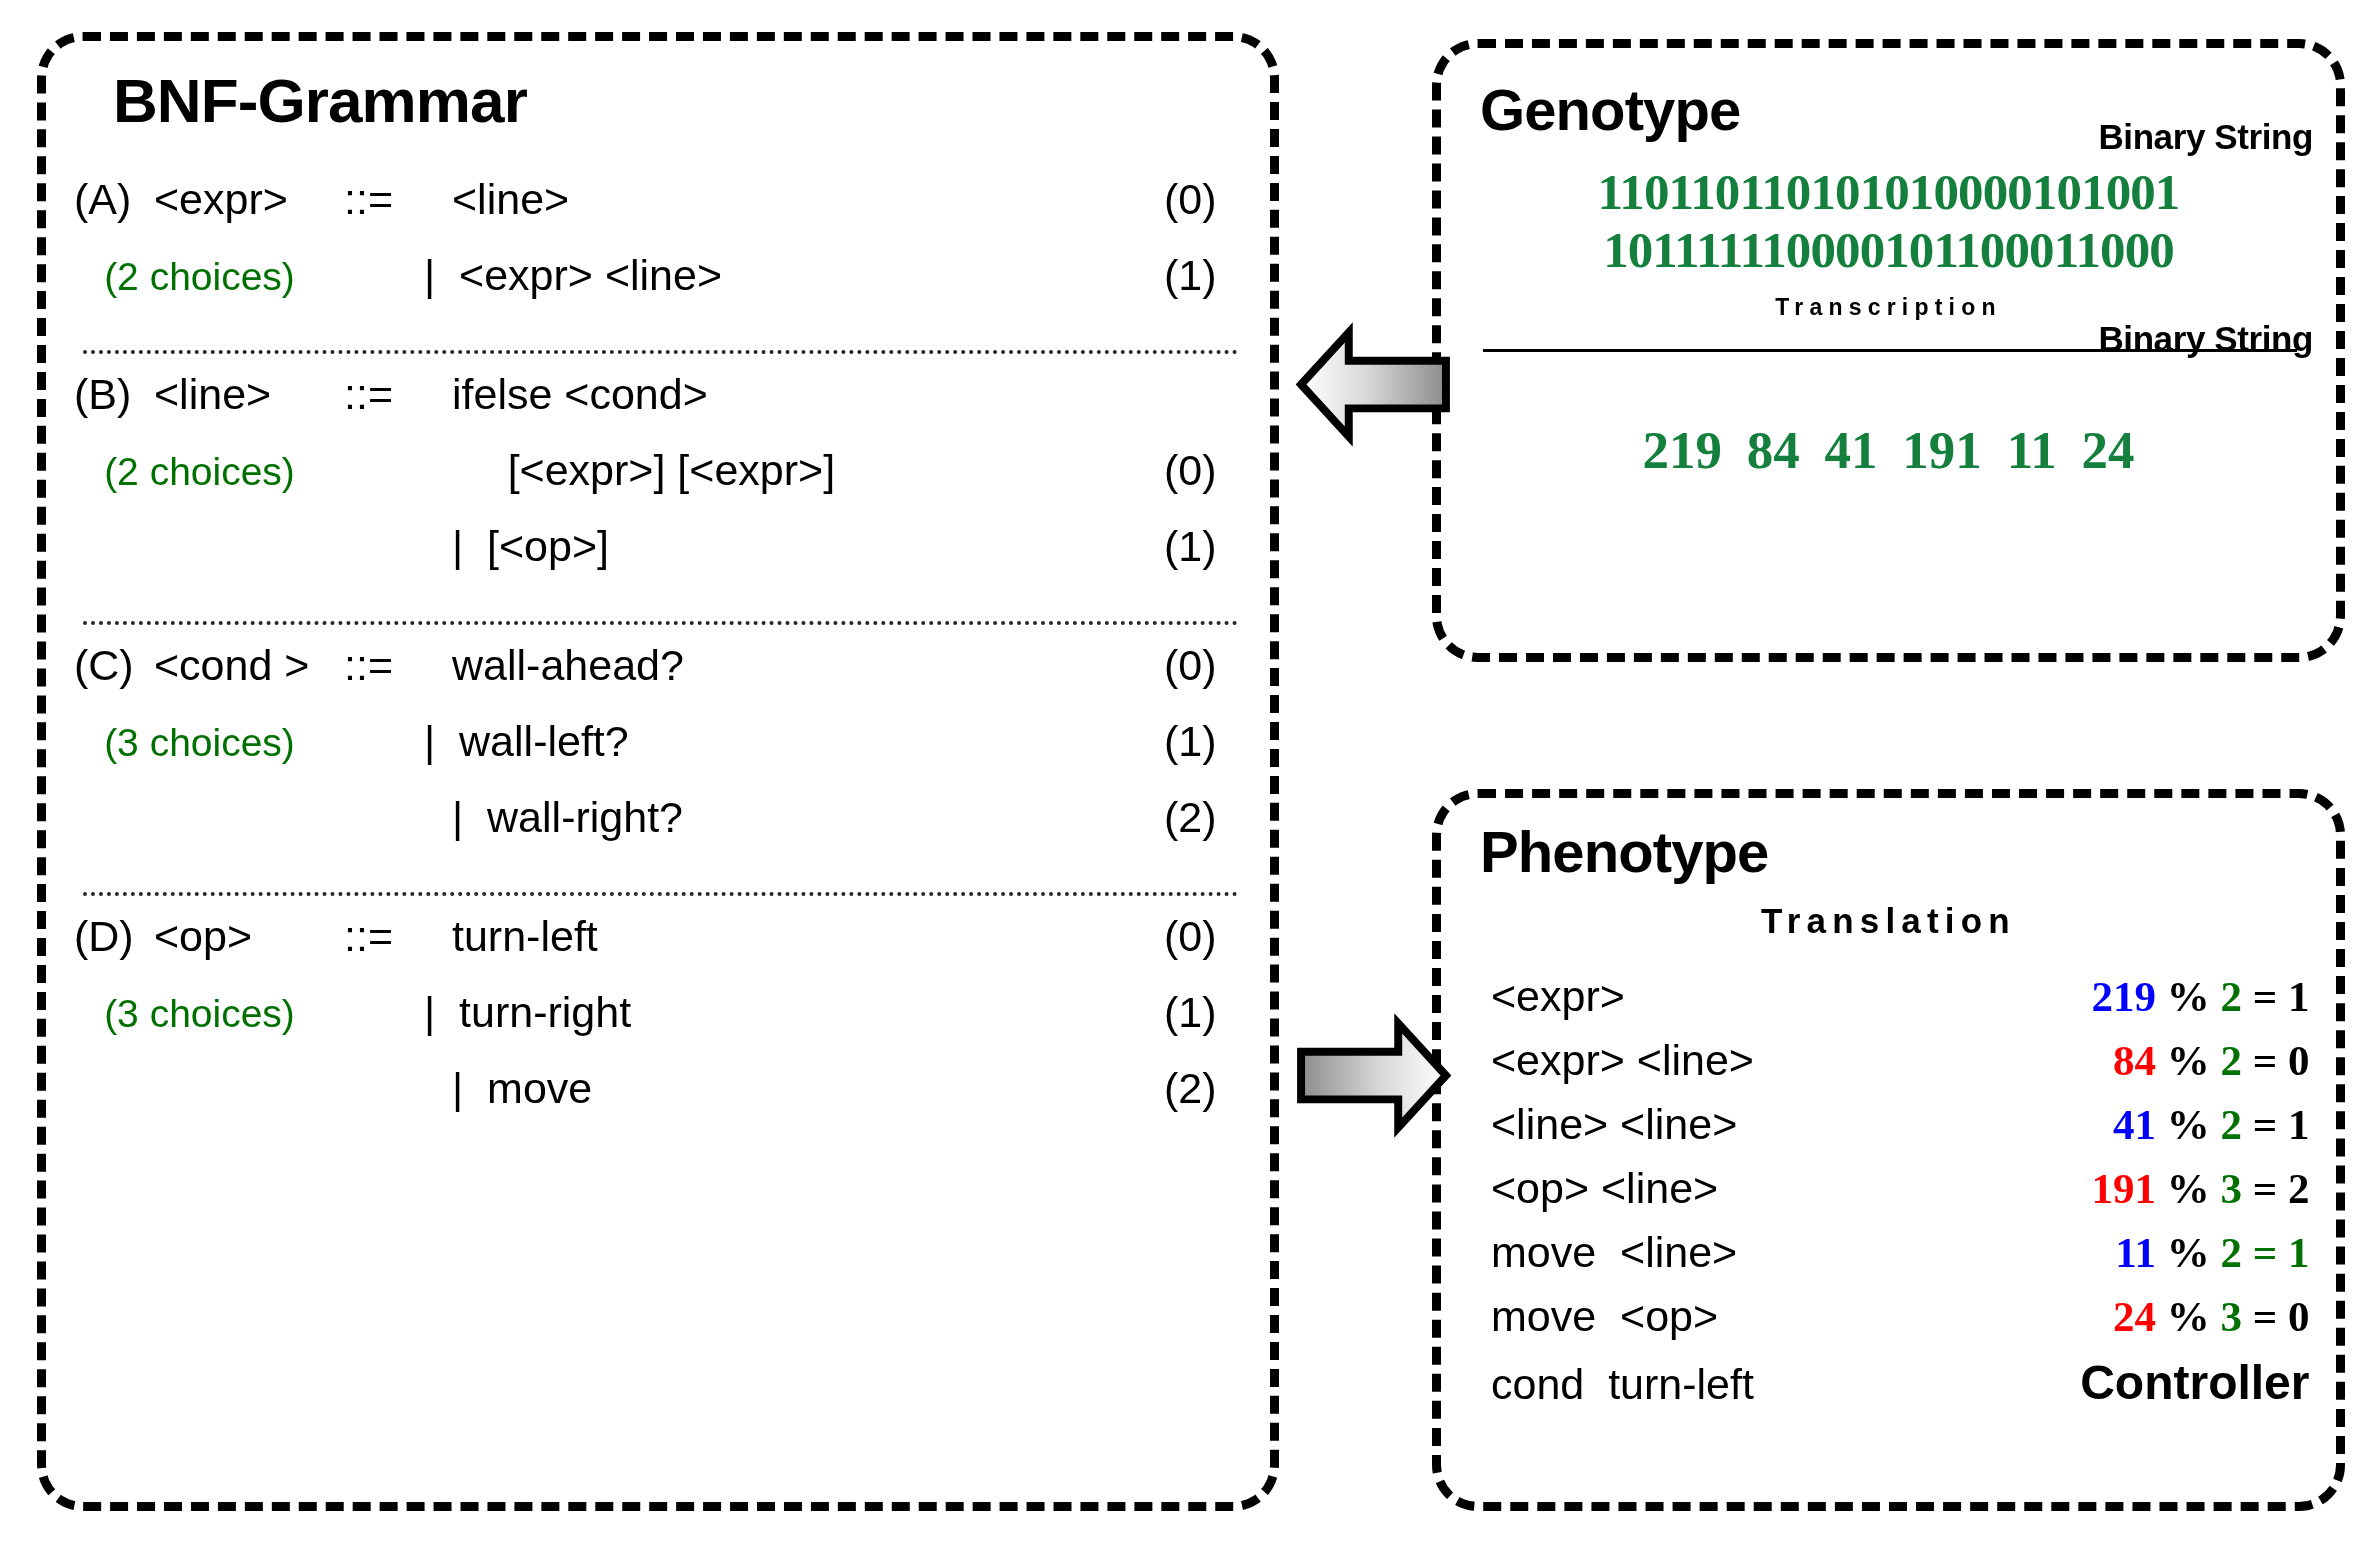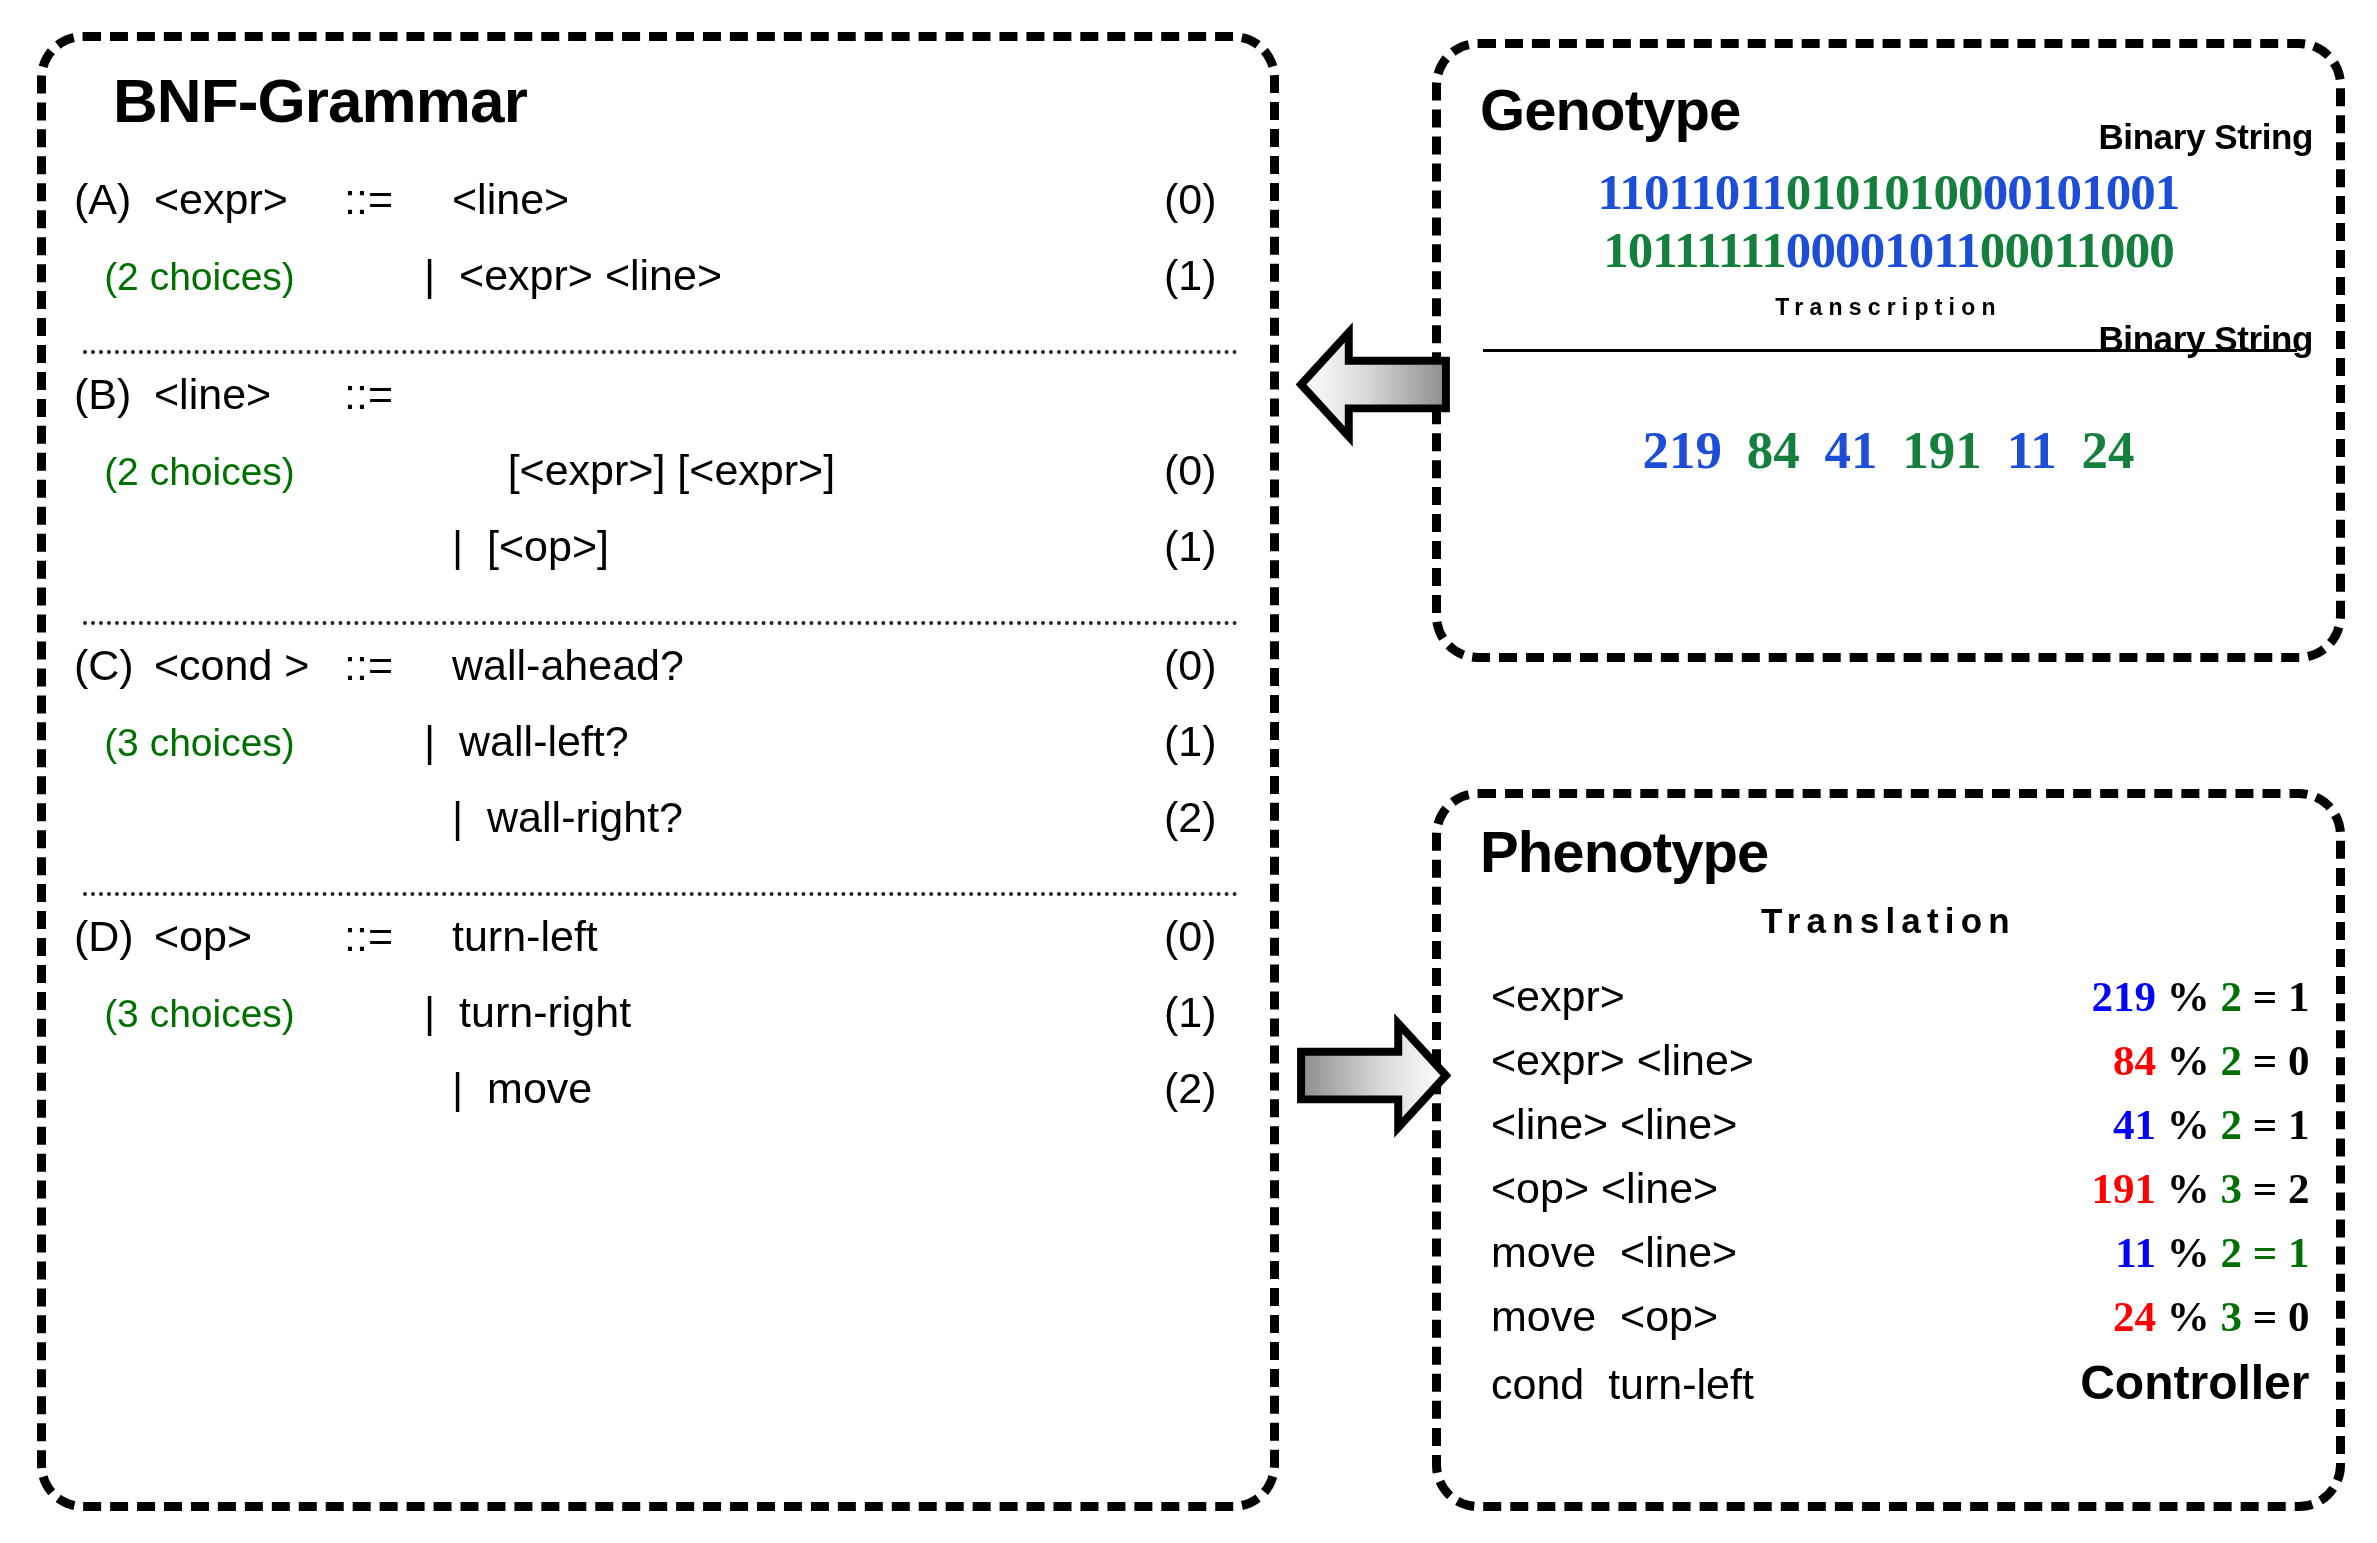--- a/index.html
+++ b/index.html
@@ -90,21 +90,21 @@
     left: 0; width: 100%;
     text-align: center;
     font-size: 51px;
     font-weight: bold;
     letter-spacing: -0.9px;
     font-family: "Liberation Serif", serif;
     white-space: pre;
   }
   #bits-1 { top: 115px; }
   #bits-2 { top: 173px; }
-  .b-blue { color: #1d4ed8; }
+  .b-blue { color: #15803d; }
   .b-red  { color: #15803d; }
 
   #transcription {
     position: absolute; left: 0; width: 100%;
     top: 246px;
     text-align: center;
     font-size: 23px;
     font-weight: bold;
     letter-spacing: 6.2px;
   }
@@ -182,20 +182,21 @@
           <div class="c-rhs">|  &lt;expr&gt; &lt;line&gt;</div>
           <div class="c-idx">(1)</div>
         </div>
       </div>
       <div class="sep"></div>
       <div class="rule-group">
         <div class="rule-row">
           <div class="c-label">(B)</div>
           <div class="c-lhs">&lt;line&gt;</div>
           <div class="c-assign">::=</div>
+          <div class="c-rhs">ifelse &lt;cond&gt;</div>
           <div class="c-idx"></div>
         </div>
         <div class="rule-row">
           <div class="choices-cell">(2 choices)</div>
           <div class="c-assign"></div>
           <div class="c-rhs">       [&lt;expr&gt;] [&lt;expr&gt;]</div>
           <div class="c-idx">(0)</div>
         </div>
         <div class="rule-row">
           <div class="c-label"></div>

